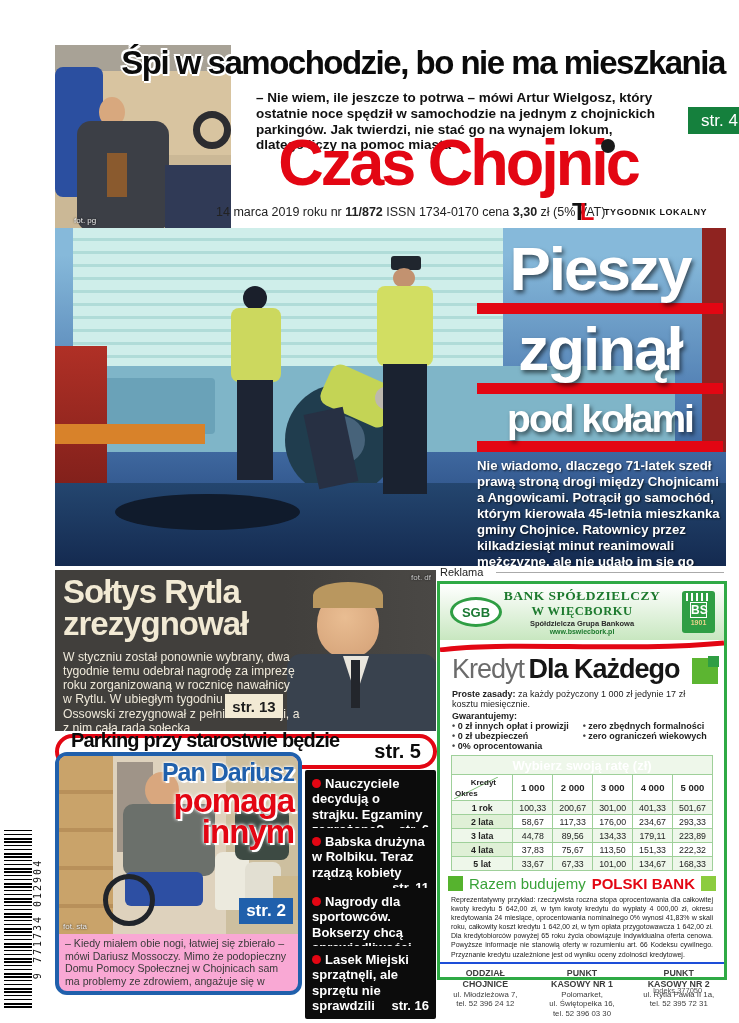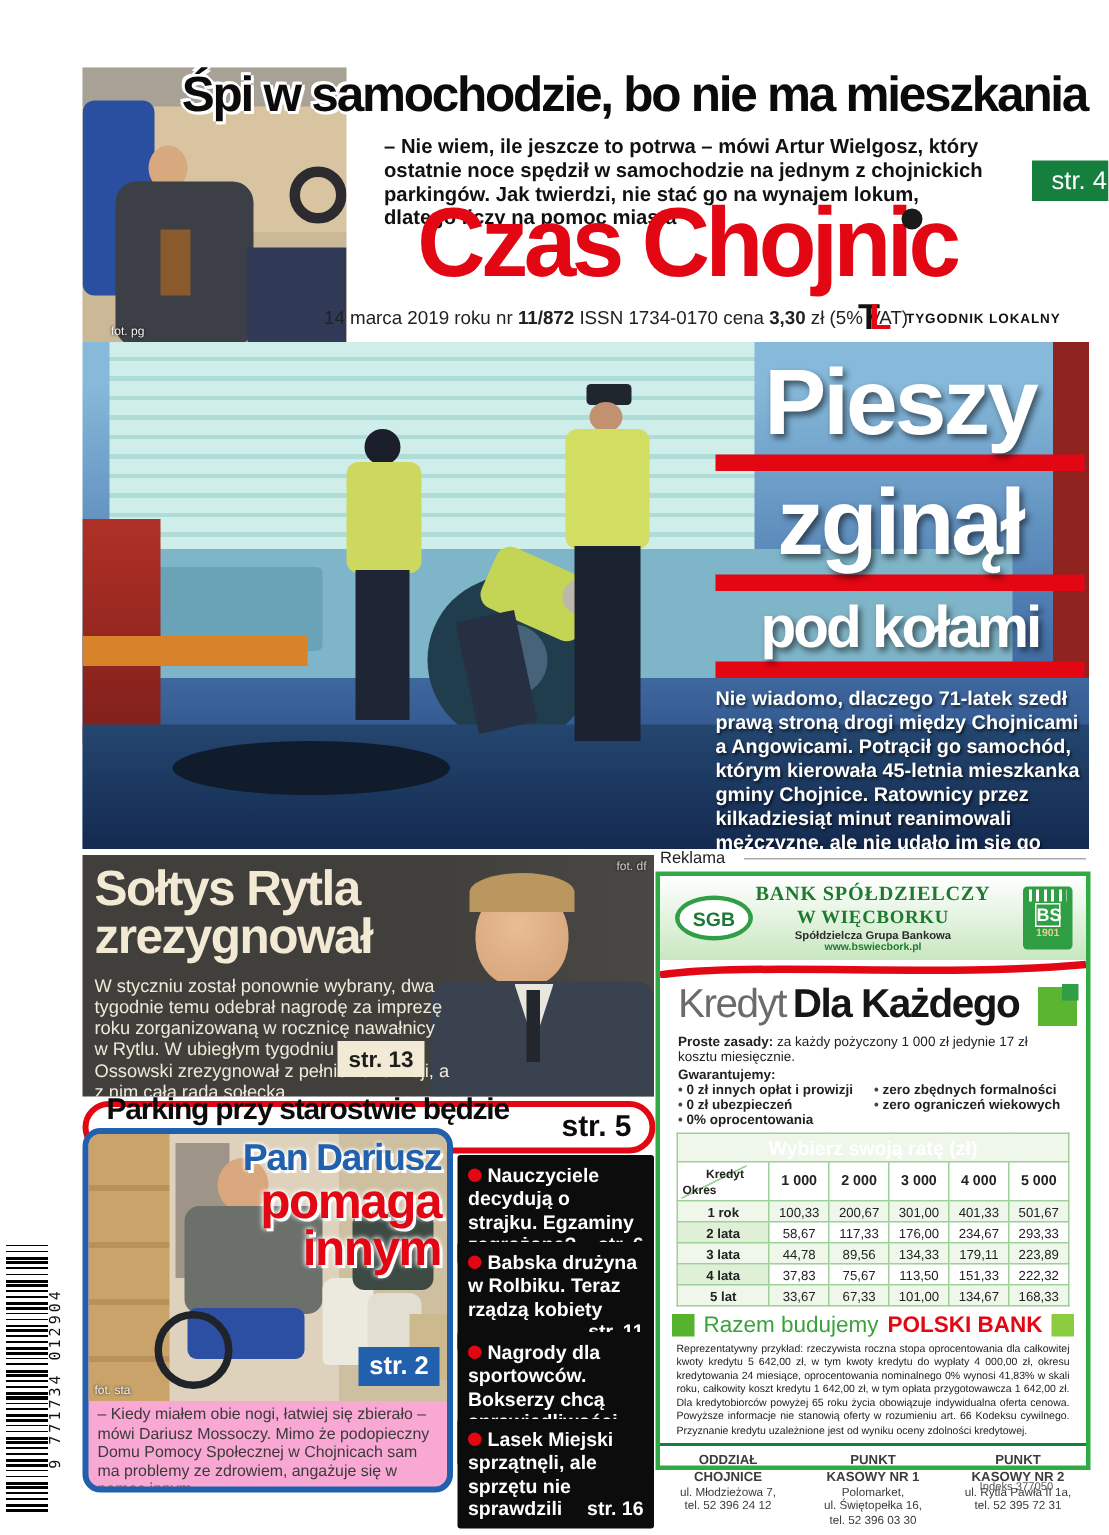--- a/index.html
+++ b/index.html
@@ -81,21 +81,21 @@
   .corner .ct { position:absolute; right:2px; top:1px; font-weight:bold; font-size:8px; }
   .corner .cb { position:absolute; left:1px; bottom:1px; font-weight:bold; font-size:8px; }
   .rate-table .hc { font-weight:bold; font-size:9.5px; background:#fff; }
   .rate-table tr:nth-child(odd) td { background:#eef7ea; }
   .rate-table td.rl { font-weight:bold; background:#dff0d6; }
   .slogan { display:flex; align-items:center; justify-content:center; gap:6px; padding:2px 0; flex:none; }
   .slogan .s1 { color:#3aa23a; font-size:15px; }
   .slogan .s2 { color:#e30613; font-size:15px; font-weight:bold; }
   .gsq { width:15px; height:15px; }
   .fine { padding:1px 11px; font-size:7px; line-height:1.3; text-align:justify; color:#222; flex:none; }
-  .contacts { border-top:2px solid #15803d; margin-top:2px; display:flex; flex:1; padding:4px 4px;gap:14px; }
+  .contacts { border-top:2px solid #1d4ed8; margin-top:2px; display:flex; flex:1; padding:4px 4px;gap:14px; }
   .contacts .col { flex:1; text-align:center; font-size:7.8px; color:#3c3c3c; line-height:1.25; }
   .contacts .t { font-weight:bold; font-size:8.8px; }
   .indeks { left:653px; top:986px; font-size:7.5px; color:#555; }
 
   
   .barcode-wrap { left:4px; top:826px; width:46px; height:186px; background:#fff; }
   .barcode-rot { position:absolute; left:-66px; top:70px; width:178px; height:46px; transform:rotate(-90deg); background:#fff; }
   .bars { height:28px; background:repeating-linear-gradient(90deg,#000 0 2px,#fff 2px 3px,#000 3px 5px,#fff 5px 8px,#000 8px 9px,#fff 9px 12px,#000 12px 13px,#fff 13px 15px); }
   .bnum { font-family:"DejaVu Sans Mono", monospace; font-size:10px; letter-spacing:2px; color:#111; text-align:center; }
 

